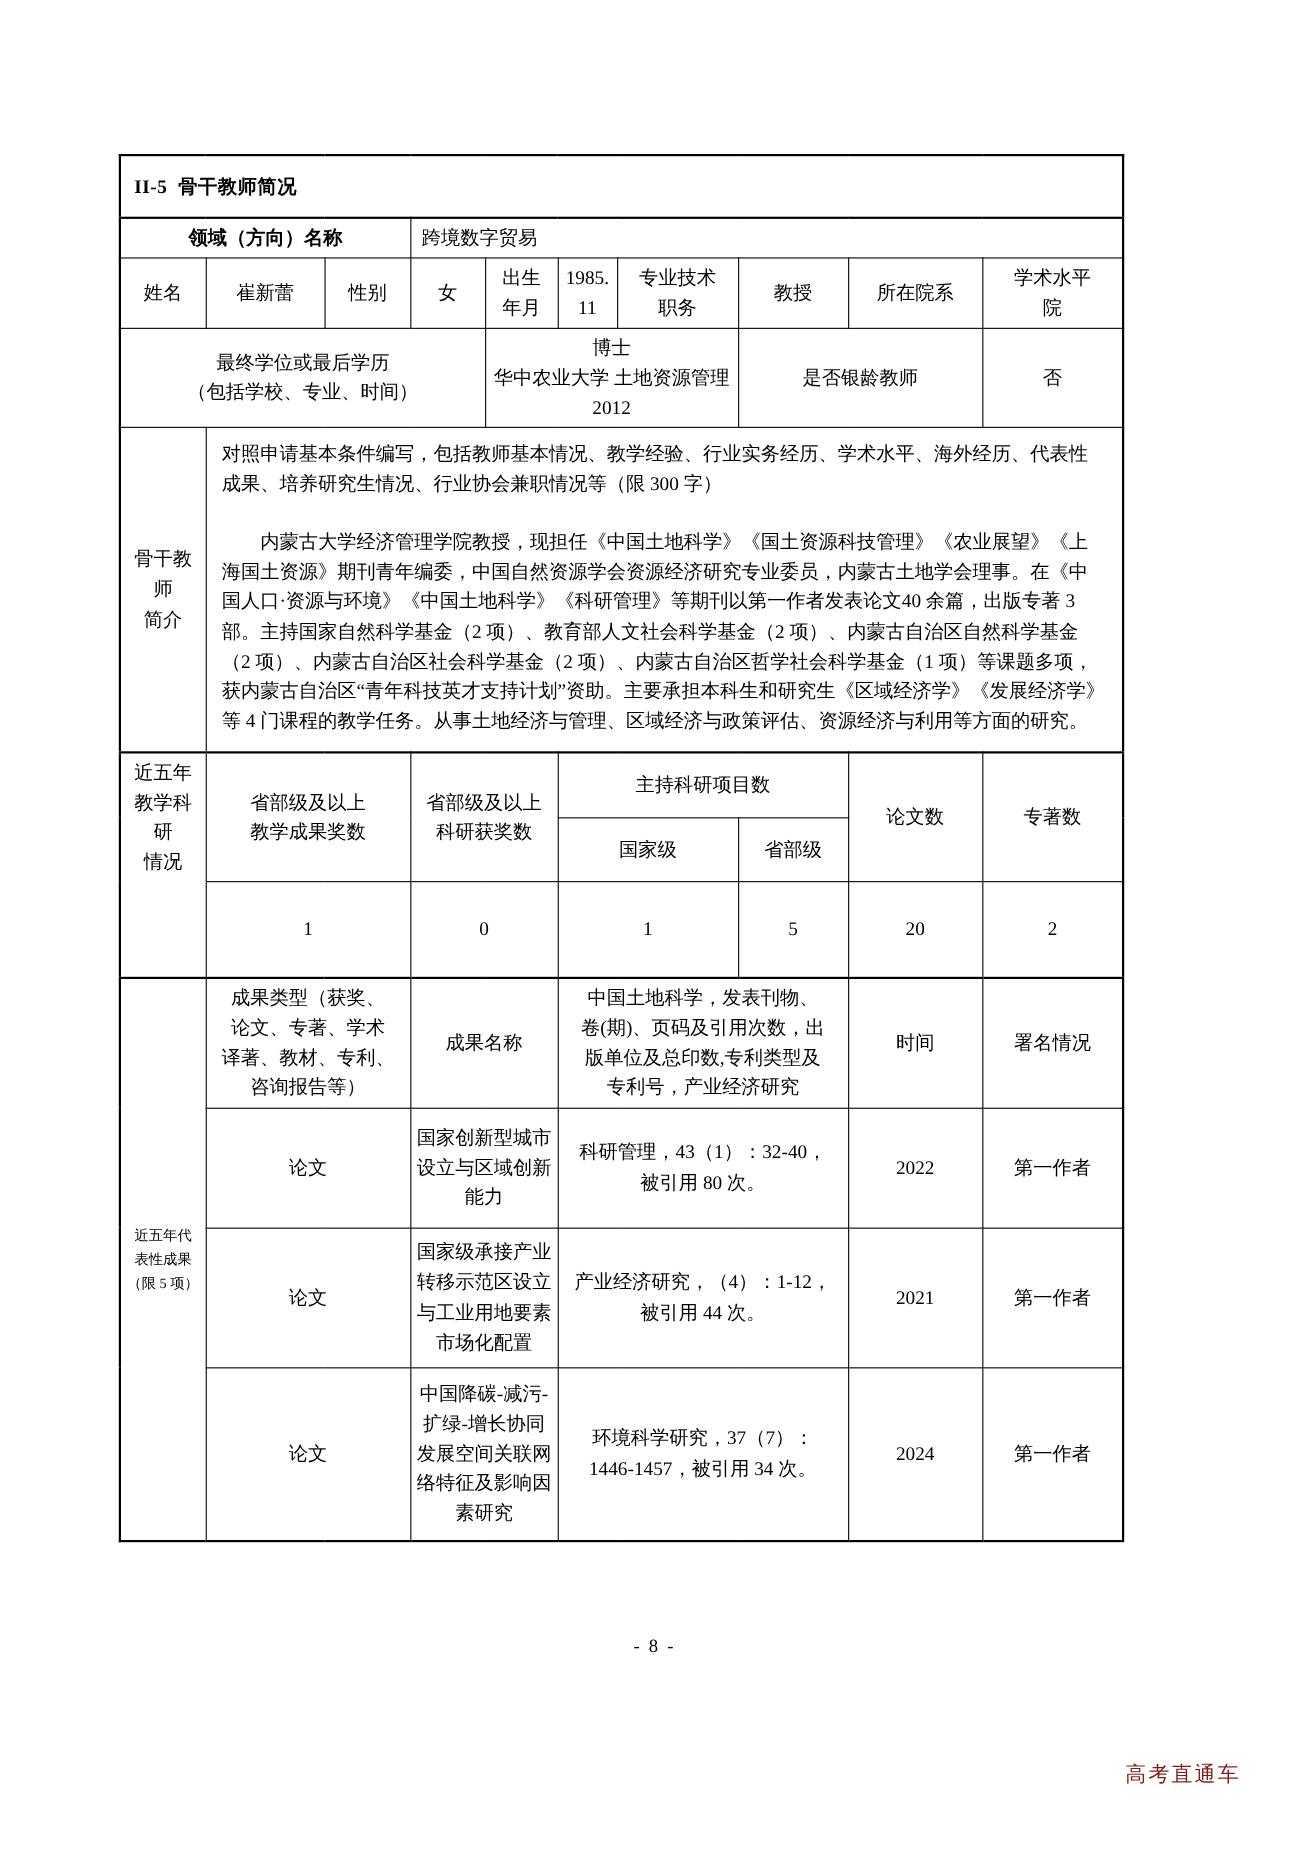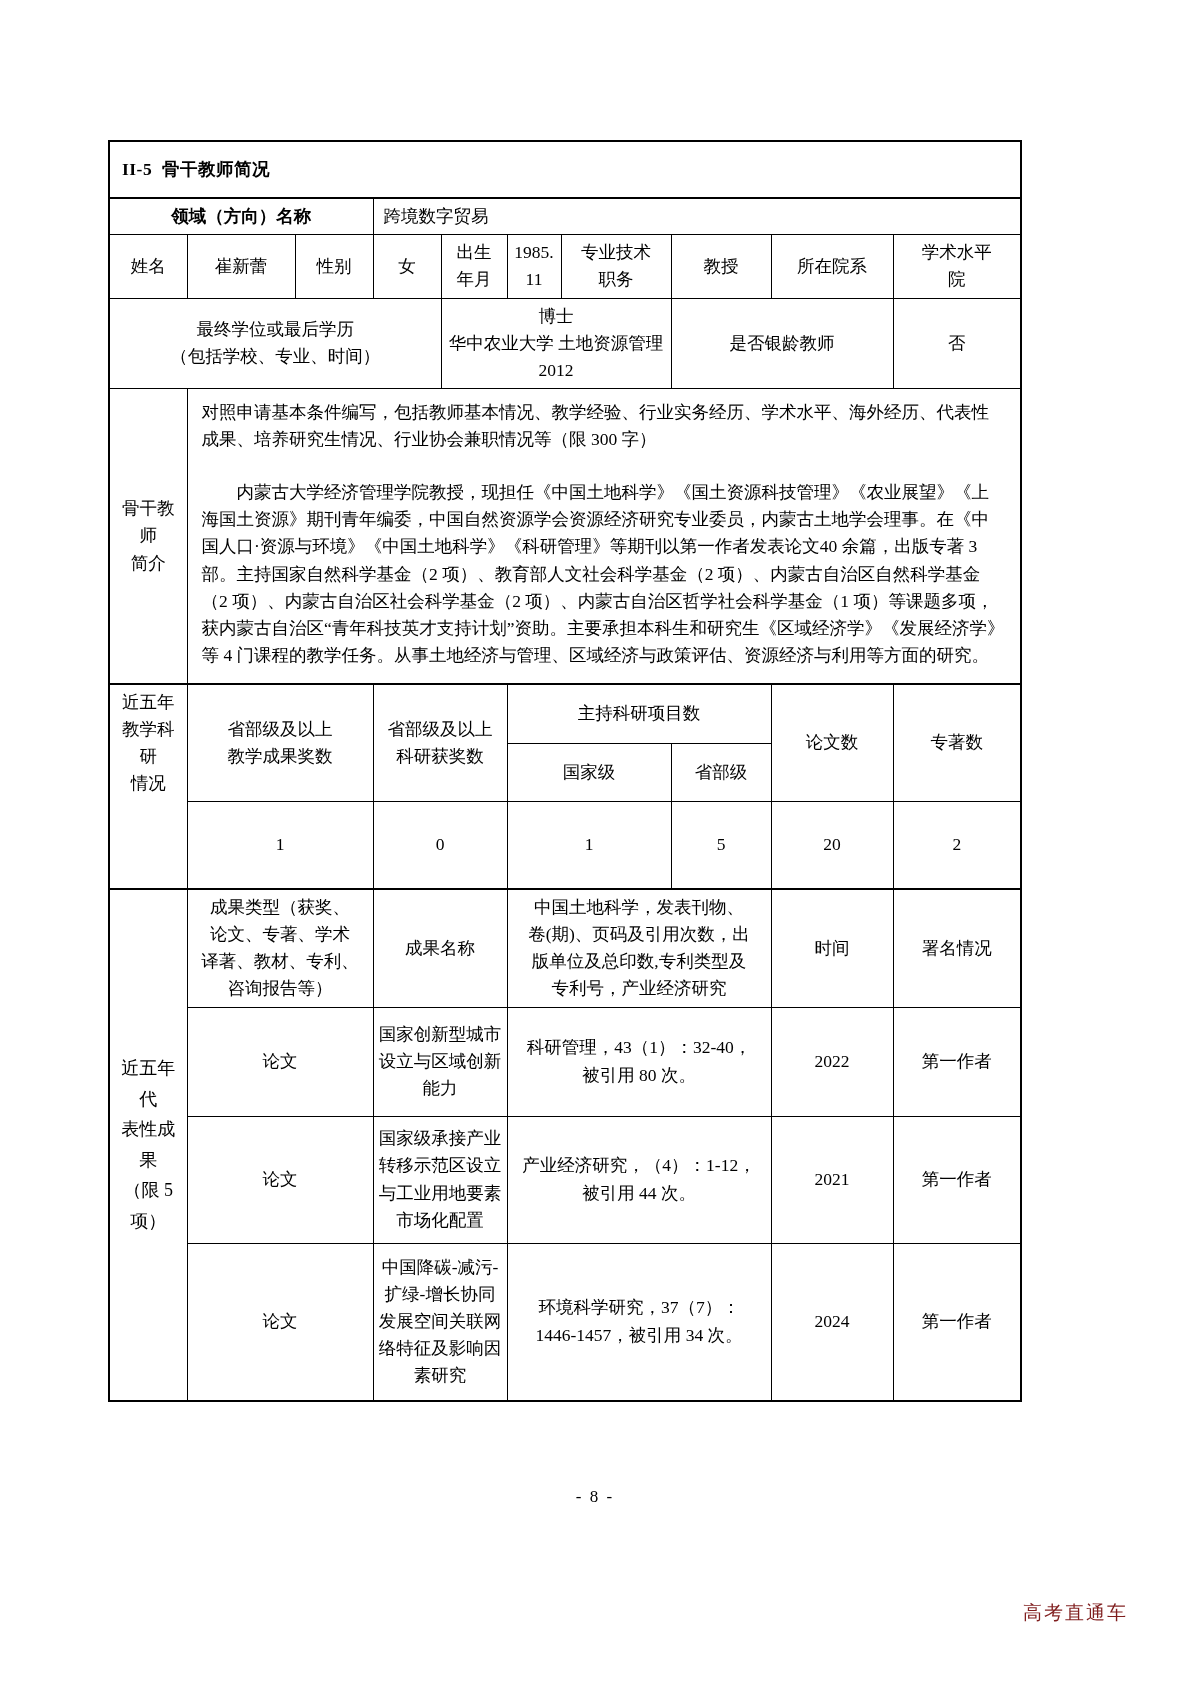--- a/index.html
+++ b/index.html
@@ -217,21 +217,21 @@
         <td colspan="2" class="num-cell" style="height:78px">1</td>
         <td colspan="2" class="num-cell">0</td>
         <td colspan="2" class="num-cell">1</td>
         <td class="num-cell">5</td>
         <td class="num-cell">20</td>
         <td class="num-cell">2</td>
       </tr>
 
       <tr>
         <td rowspan="4" style="border-bottom:none">
-            <div style="font-size: 18px; line-height: 1.7;">
+            <div style="font-size: 13px; line-height: 1.7;">
               <div>近五年代</div>
               <div>表性成果</div>
               <div>（限 5 项）</div>
             </div>
           </td>
         <td colspan="2" class="ach-hdr">
           <div>成果类型（获奖、</div>
           <div>论文、专著、学术</div>
           <div>译著、教材、专利、</div>
           <div>咨询报告等）</div>

